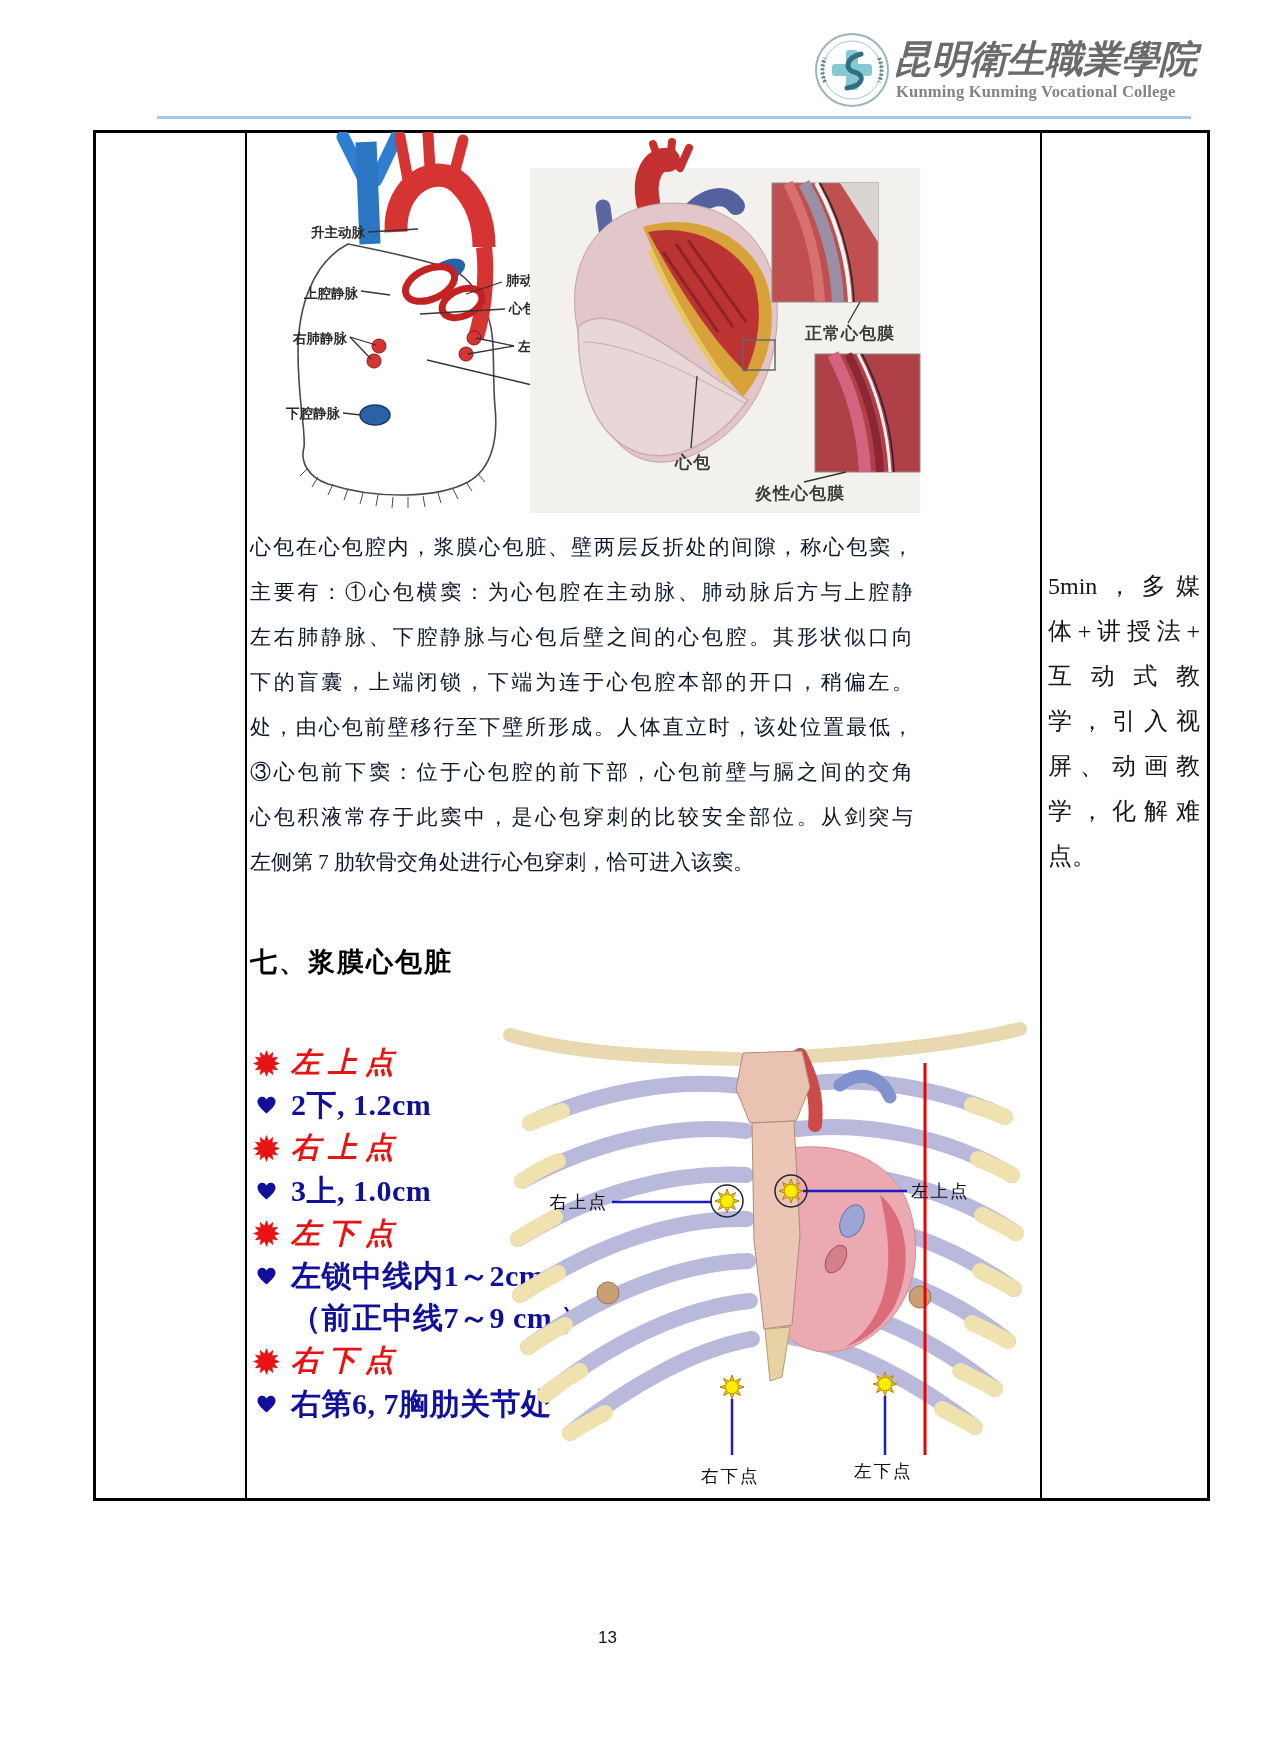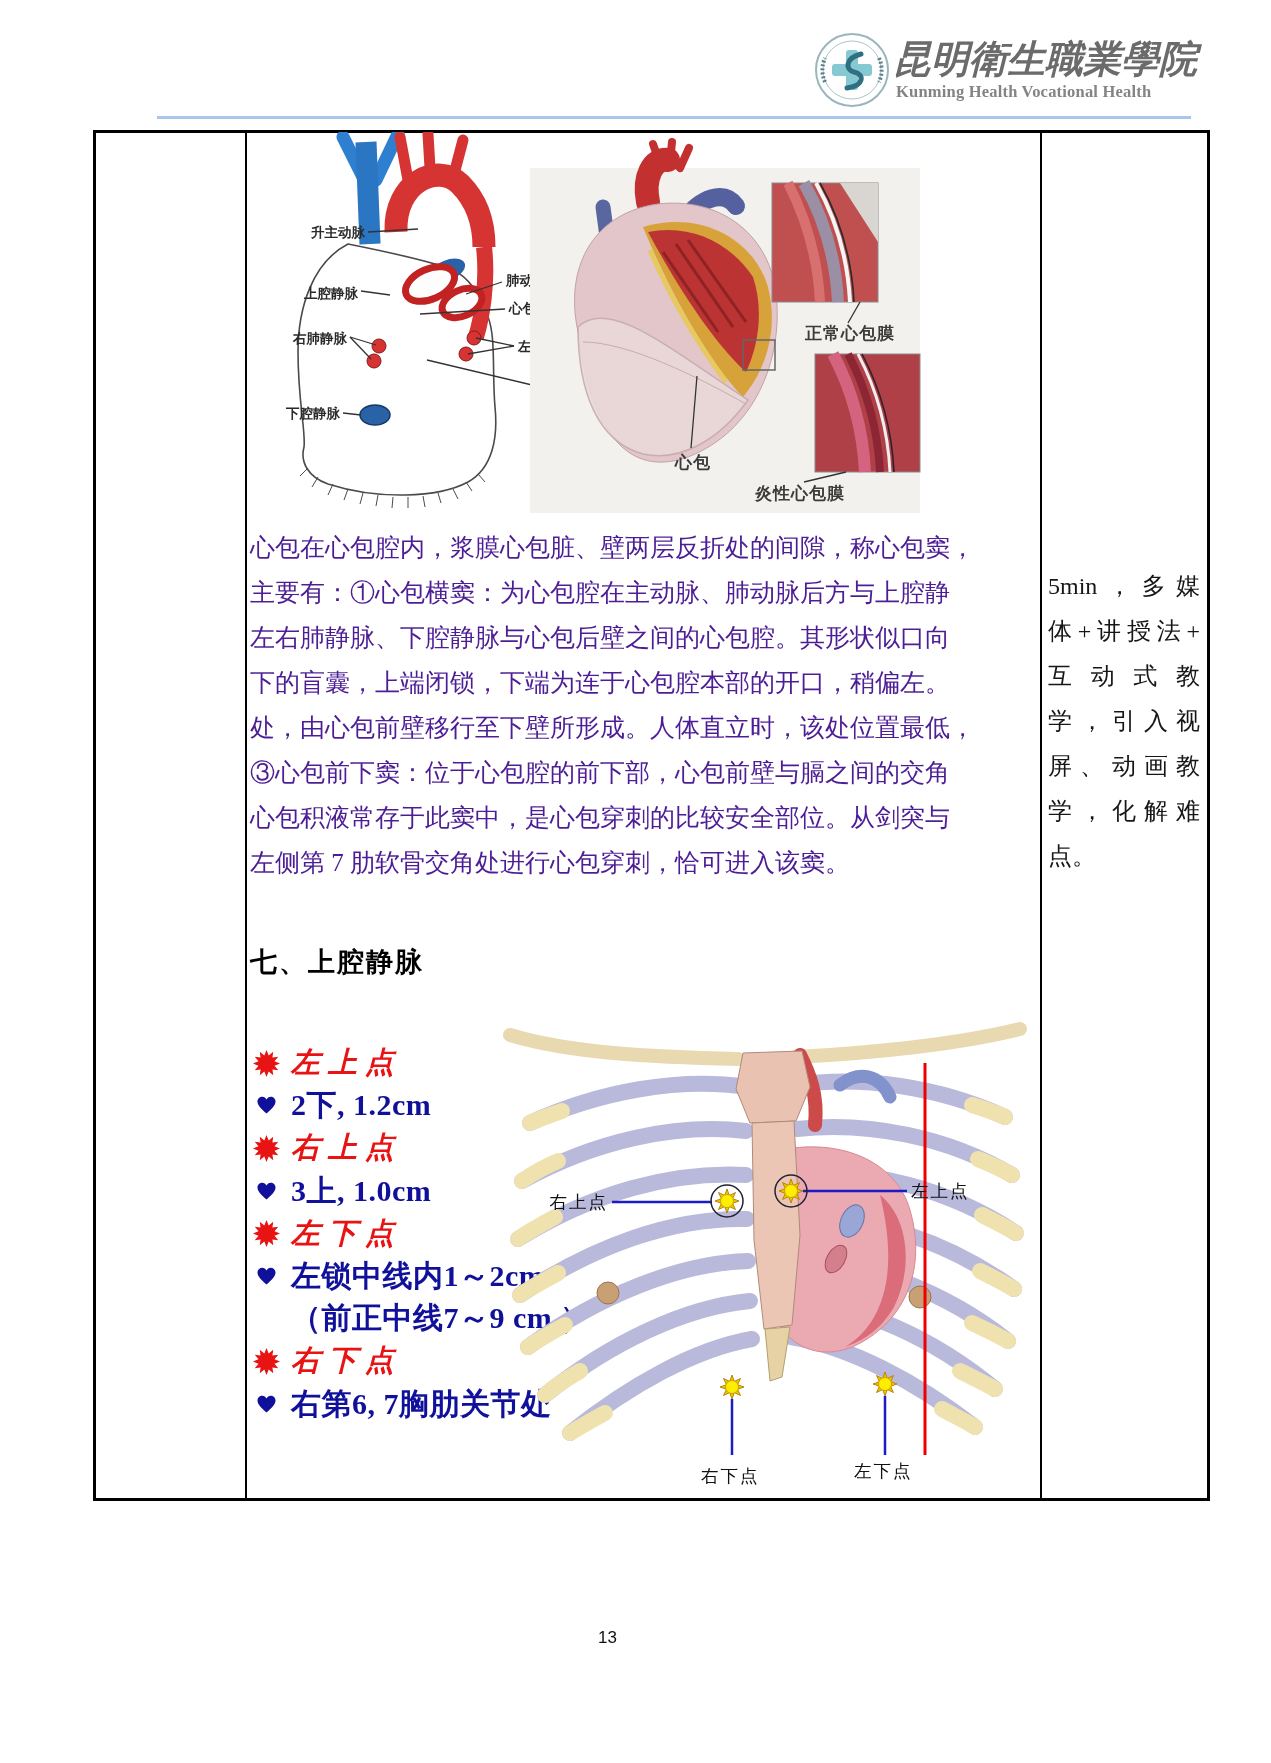--- a/index.html
+++ b/index.html
@@ -18,22 +18,22 @@
   .tbl-v{position:absolute;top:130px;width:2px;height:1371px;background:#000;}
   .v1{left:245px;} .v2{left:1040px;}
   
   .fig-top{position:absolute;left:248px;top:132px;width:680px;height:392px;}
   .fig-rib{position:absolute;left:500px;top:995px;width:530px;height:500px;}
   .fig-label{font-family:"Liberation Sans","DejaVu Sans",sans-serif;font-weight:600;font-size:13.5px;fill:#2a2a2a;}
   .fig-label2{font-family:"Liberation Sans","DejaVu Sans",sans-serif;font-weight:600;font-size:17px;fill:#3c3c3c;letter-spacing:1px;}
   .rib-label{font-family:"Liberation Serif","DejaVu Serif",serif;font-size:17.5px;fill:#111;letter-spacing:2px;}
   
   .para{position:absolute;left:250px;top:525px;width:663px;}
-  .p-line{height:45px;line-height:45px;font-size:25px;text-align:justify;text-align-last:justify;
-          white-space:nowrap;color:#4c1d95;}
+  .p-line{height:45px;line-height:45px;font-size:21px;text-align:justify;text-align-last:justify;
+          white-space:nowrap;color:#0f172a;}
   .p-line.last{text-align-last:left;}
   
   .sec-head{position:absolute;left:250px;top:944px;font-size:27px;font-weight:bold;color:#000;
             font-family:"Liberation Sans","DejaVu Sans",sans-serif;letter-spacing:2px;}
   
   .proj{position:absolute;left:253px;top:1042px;width:340px;}
   .proj-row{display:flex;align-items:center;height:42.6px;}
   .proj-bullet{width:38px;flex:0 0 38px;display:flex;align-items:center;}
   .b-star{width:27px;height:27px;color:#e81313;}
   .b-heart{width:19px;height:19px;margin-left:4px;color:#10109b;}
@@ -75,21 +75,21 @@
   <svg class="logo" viewBox="0 0 78 80">
     <circle cx="39" cy="40" r="36" fill="#ffffff" stroke="#9ab6bc" stroke-width="2"></circle>
     <circle cx="39" cy="40" r="29" fill="none" stroke="#aac6cb" stroke-width="1"></circle>
     <path d="M12,52 A29,29 0 0,1 12,28" fill="none" stroke="#5a7f8a" stroke-width="4" stroke-dasharray="2,2"></path>
     <path d="M66,28 A29,29 0 0,1 66,52" fill="none" stroke="#5a7f8a" stroke-width="4" stroke-dasharray="2,2"></path>
     <rect x="33" y="20" width="12" height="40" rx="3" fill="#86c9d3"></rect>
     <rect x="19" y="34" width="40" height="12" rx="3" fill="#86c9d3"></rect>
     <path d="M48,24 C32,28 32,40 41,42 C52,44 51,56 34,58" fill="none" stroke="#2e6f80" stroke-width="5" stroke-linecap="round"></path>
   </svg>
   <div class="cn-name">昆明衛生職業學院</div>
-  <div class="en-name">Kunming Health Vocational Health</div>
+  <div class="en-name">Kunming Kunming Vocational College</div>
   <div class="header-rule"></div>
 
   <div class="tbl-outer"></div>
   <div class="tbl-v v1"></div>
   <div class="tbl-v v2"></div>
 
   <svg class="fig-top" viewBox="0 0 680 392">
 
     <g>
 
@@ -193,21 +193,21 @@
     <div class="p-line">心包在心包腔内，浆膜心包脏、壁两层反折处的间隙，称心包窦，</div>
     <div class="p-line">主要有：①心包横窦：为心包腔在主动脉、肺动脉后方与上腔静</div>
     <div class="p-line">左右肺静脉、下腔静脉与心包后壁之间的心包腔。其形状似口向</div>
     <div class="p-line">下的盲囊，上端闭锁，下端为连于心包腔本部的开口，稍偏左。</div>
     <div class="p-line">处，由心包前壁移行至下壁所形成。人体直立时，该处位置最低，</div>
     <div class="p-line">③心包前下窦：位于心包腔的前下部，心包前壁与膈之间的交角</div>
     <div class="p-line">心包积液常存于此窦中，是心包穿刺的比较安全部位。从剑突与</div>
     <div class="p-line last">左侧第 7 肋软骨交角处进行心包穿刺，恰可进入该窦。</div>
   </div>
 
-  <div class="sec-head">七、上腔静脉</div>
+  <div class="sec-head">七、浆膜心包脏</div>
 
   <div class="proj">
     <div class="proj-row">
       <span class="proj-bullet">
           <svg class="b-star">
             <use href="#star-b" xlink:href="#star-b"></use>
           </svg>
         </span>
       <span class="t-red">左上点</span>
     </div>

